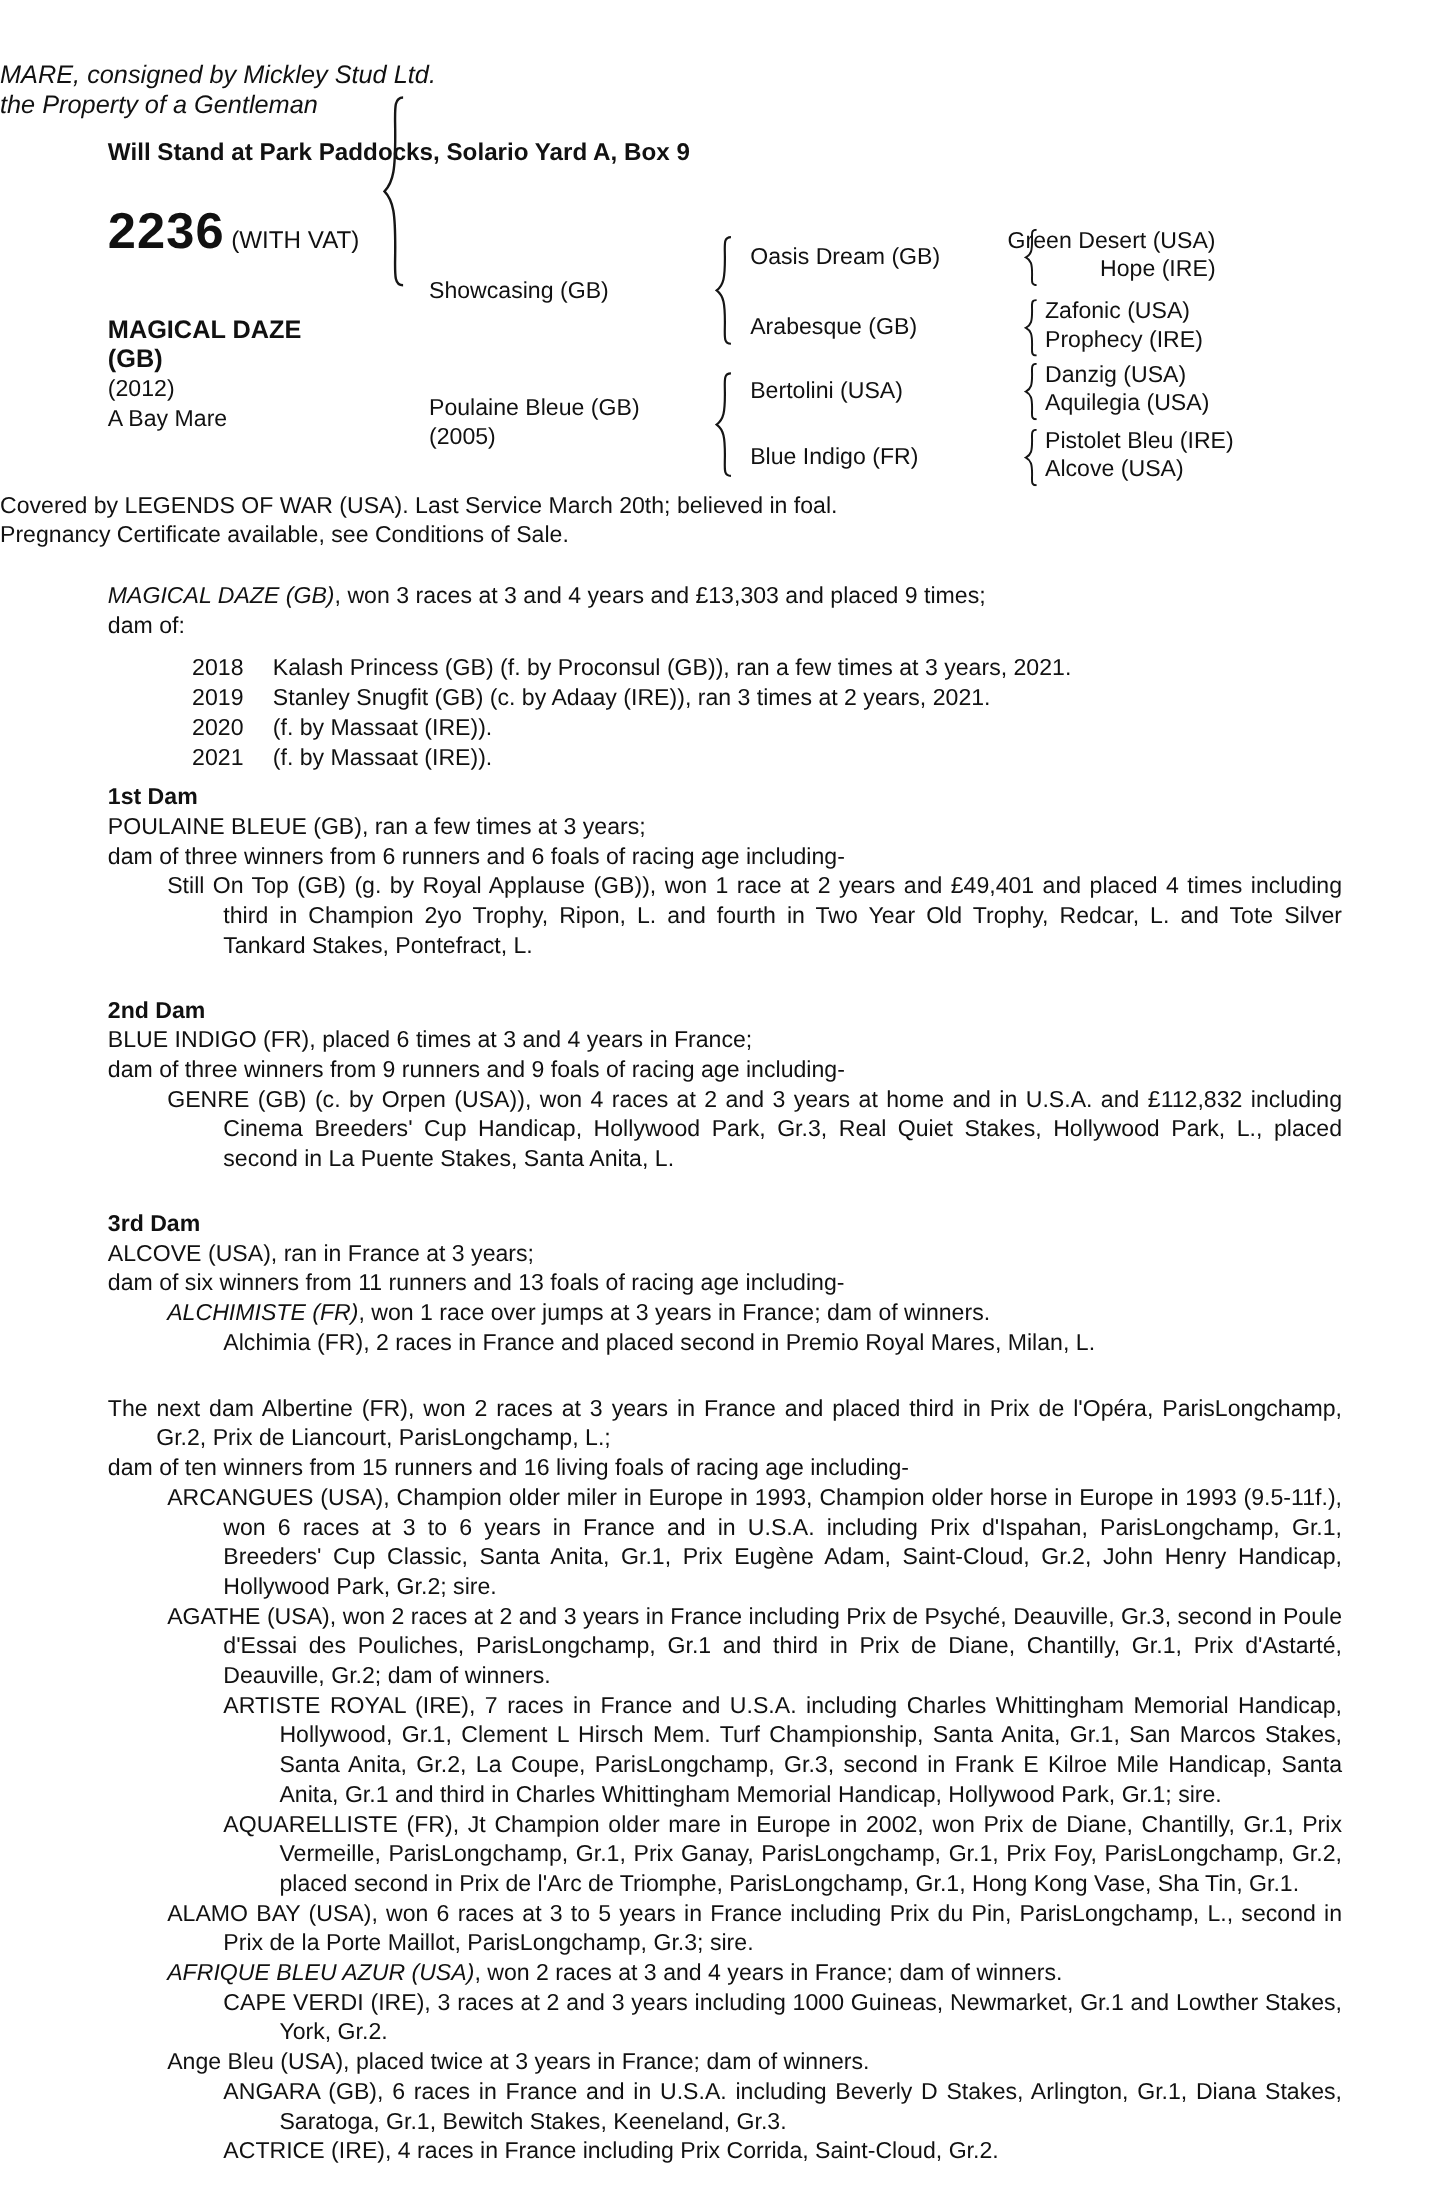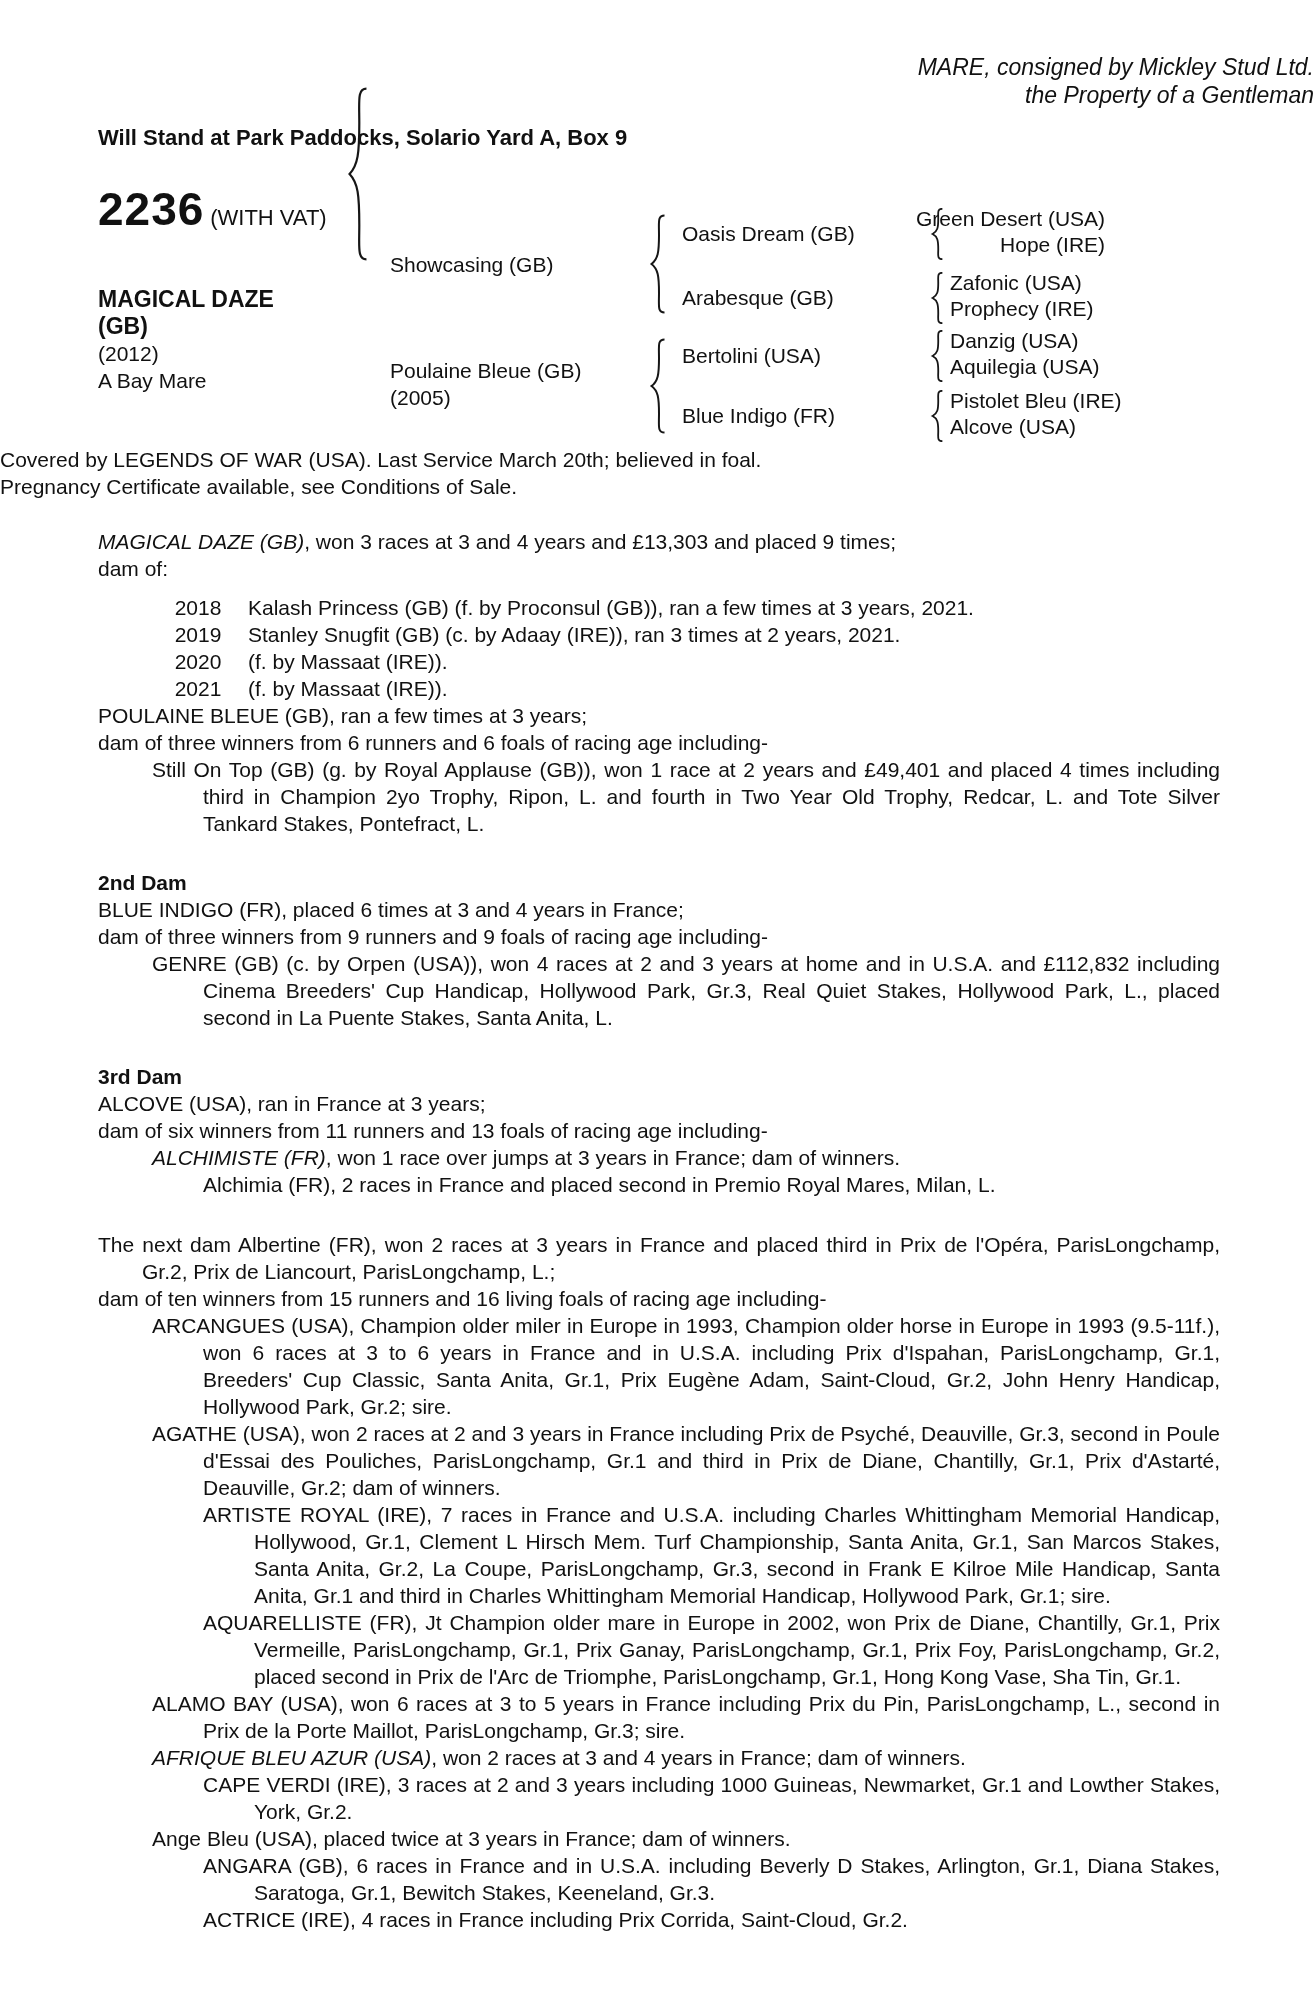--- a/index.html
+++ b/index.html
@@ -4,21 +4,21 @@
 <style>
   html,body{margin:0;padding:0;background:#ffffff;}
   .page{
     position:relative;width:1314px;height:2000px;background:#fff;color:#111;
     font-family:"Liberation Sans","DejaVu Sans",sans-serif;
     font-size:21px;line-height:27px;overflow:hidden;
   }
   
   .top{position:relative;height:528px;}
   .top .abs{position:absolute;white-space:nowrap;}
-  .consign,.property{left:0;right:0;text-align:right;font-style:italic;font-size:23px;}
+  .consign,.property{left:0;right:0;text-align:left;font-style:italic;font-size:23px;}
   .standat{left:98px;font-weight:bold;font-size:22px;}
   .lotrow{left:98px;}
   .lotnum{font-weight:bold;font-size:46px;letter-spacing:1px;}
   .vat{font-size:22px;}
   .subject{left:98px;line-height:27px;}
   .subject .bold{font-weight:bold;font-size:23px;}
   .ped{line-height:26px;}
   .gg{line-height:26px;}
   .brace{position:absolute;}
   .cover{left:0;right:6px;}
@@ -126,20 +126,21 @@
       <div class="prow">
         <span class="pyear">2020</span>
         <span>(f. by Massaat (IRE)).</span>
       </div>
       <div class="prow">
         <span class="pyear">2021</span>
         <span>(f. by Massaat (IRE)).</span>
       </div>
     </div>
 
+    <h3 class="damhead first">1st Dam</h3>
     <p class="flush"><span>POULAINE BLEUE (GB), ran a few times at 3 years;</span></p>
     <p class="flush"><span>dam of </span><span class="seg-b">three winners</span><span> from 6 runners and 6 foals of racing age including-</span></p>
     <p class="l1"><span class="seg-b">Still On Top (GB)</span><span> (g. by Royal Applause (GB)), won 1 race at 2 years and £49,401 and placed 4 times including third in Champion 2yo Trophy, Ripon, </span><span class="seg-b">L.</span><span> and fourth in Two Year Old Trophy, Redcar, </span><span class="seg-b">L.</span><span> and Tote Silver Tankard Stakes, Pontefract, </span><span class="seg-b">L.</span></p>
 
     <h3 class="damhead">2nd Dam</h3>
     <p class="flush"><span>BLUE INDIGO (FR), placed 6 times at 3 and 4 years in France;</span></p>
     <p class="flush"><span>dam of </span><span class="seg-b">three winners</span><span> from 9 runners and 9 foals of racing age including-</span></p>
     <p class="l1"><span class="seg-b">GENRE (GB)</span><span> (c. by Orpen (USA)), won 4 races at 2 and 3 years at home and in U.S.A. and £112,832 including Cinema Breeders' Cup Handicap, Hollywood Park, </span><span class="seg-b">Gr.3</span><span>, Real Quiet Stakes, Hollywood Park, </span><span class="seg-b">L.</span><span>, placed second in La Puente Stakes, Santa Anita, </span><span class="seg-b">L.</span></p>
 
     <h3 class="damhead">3rd Dam</h3>

